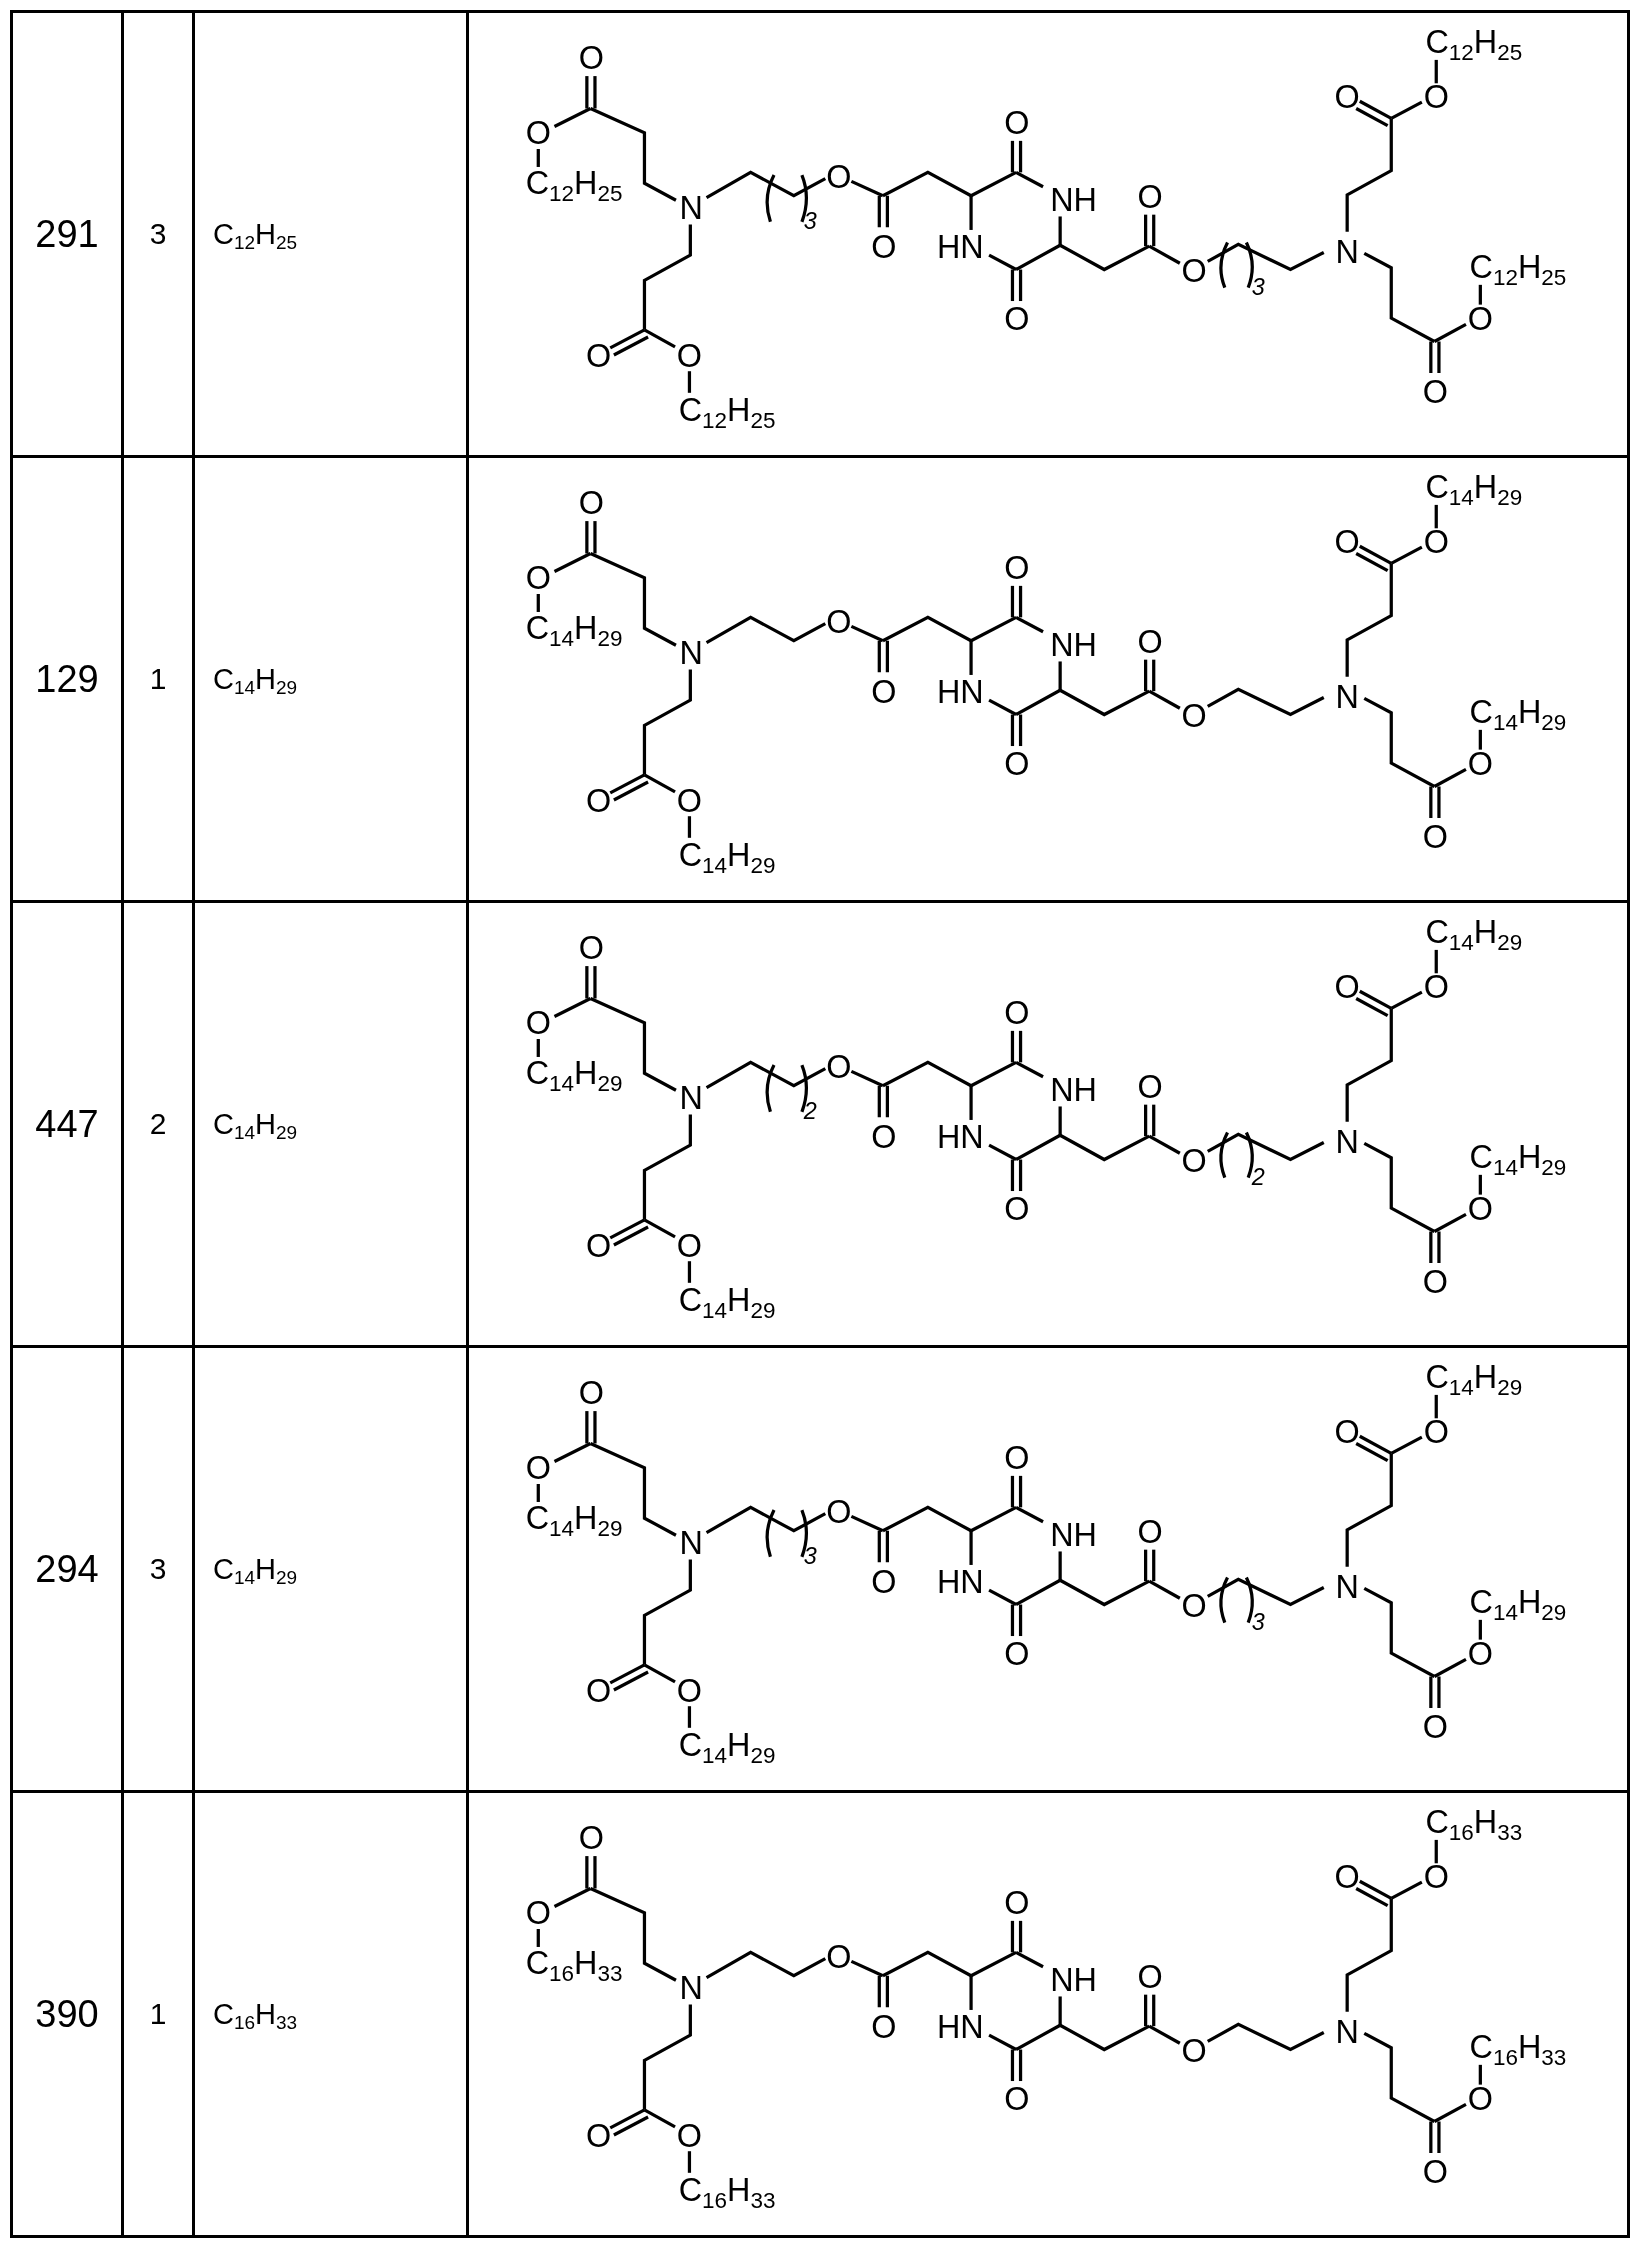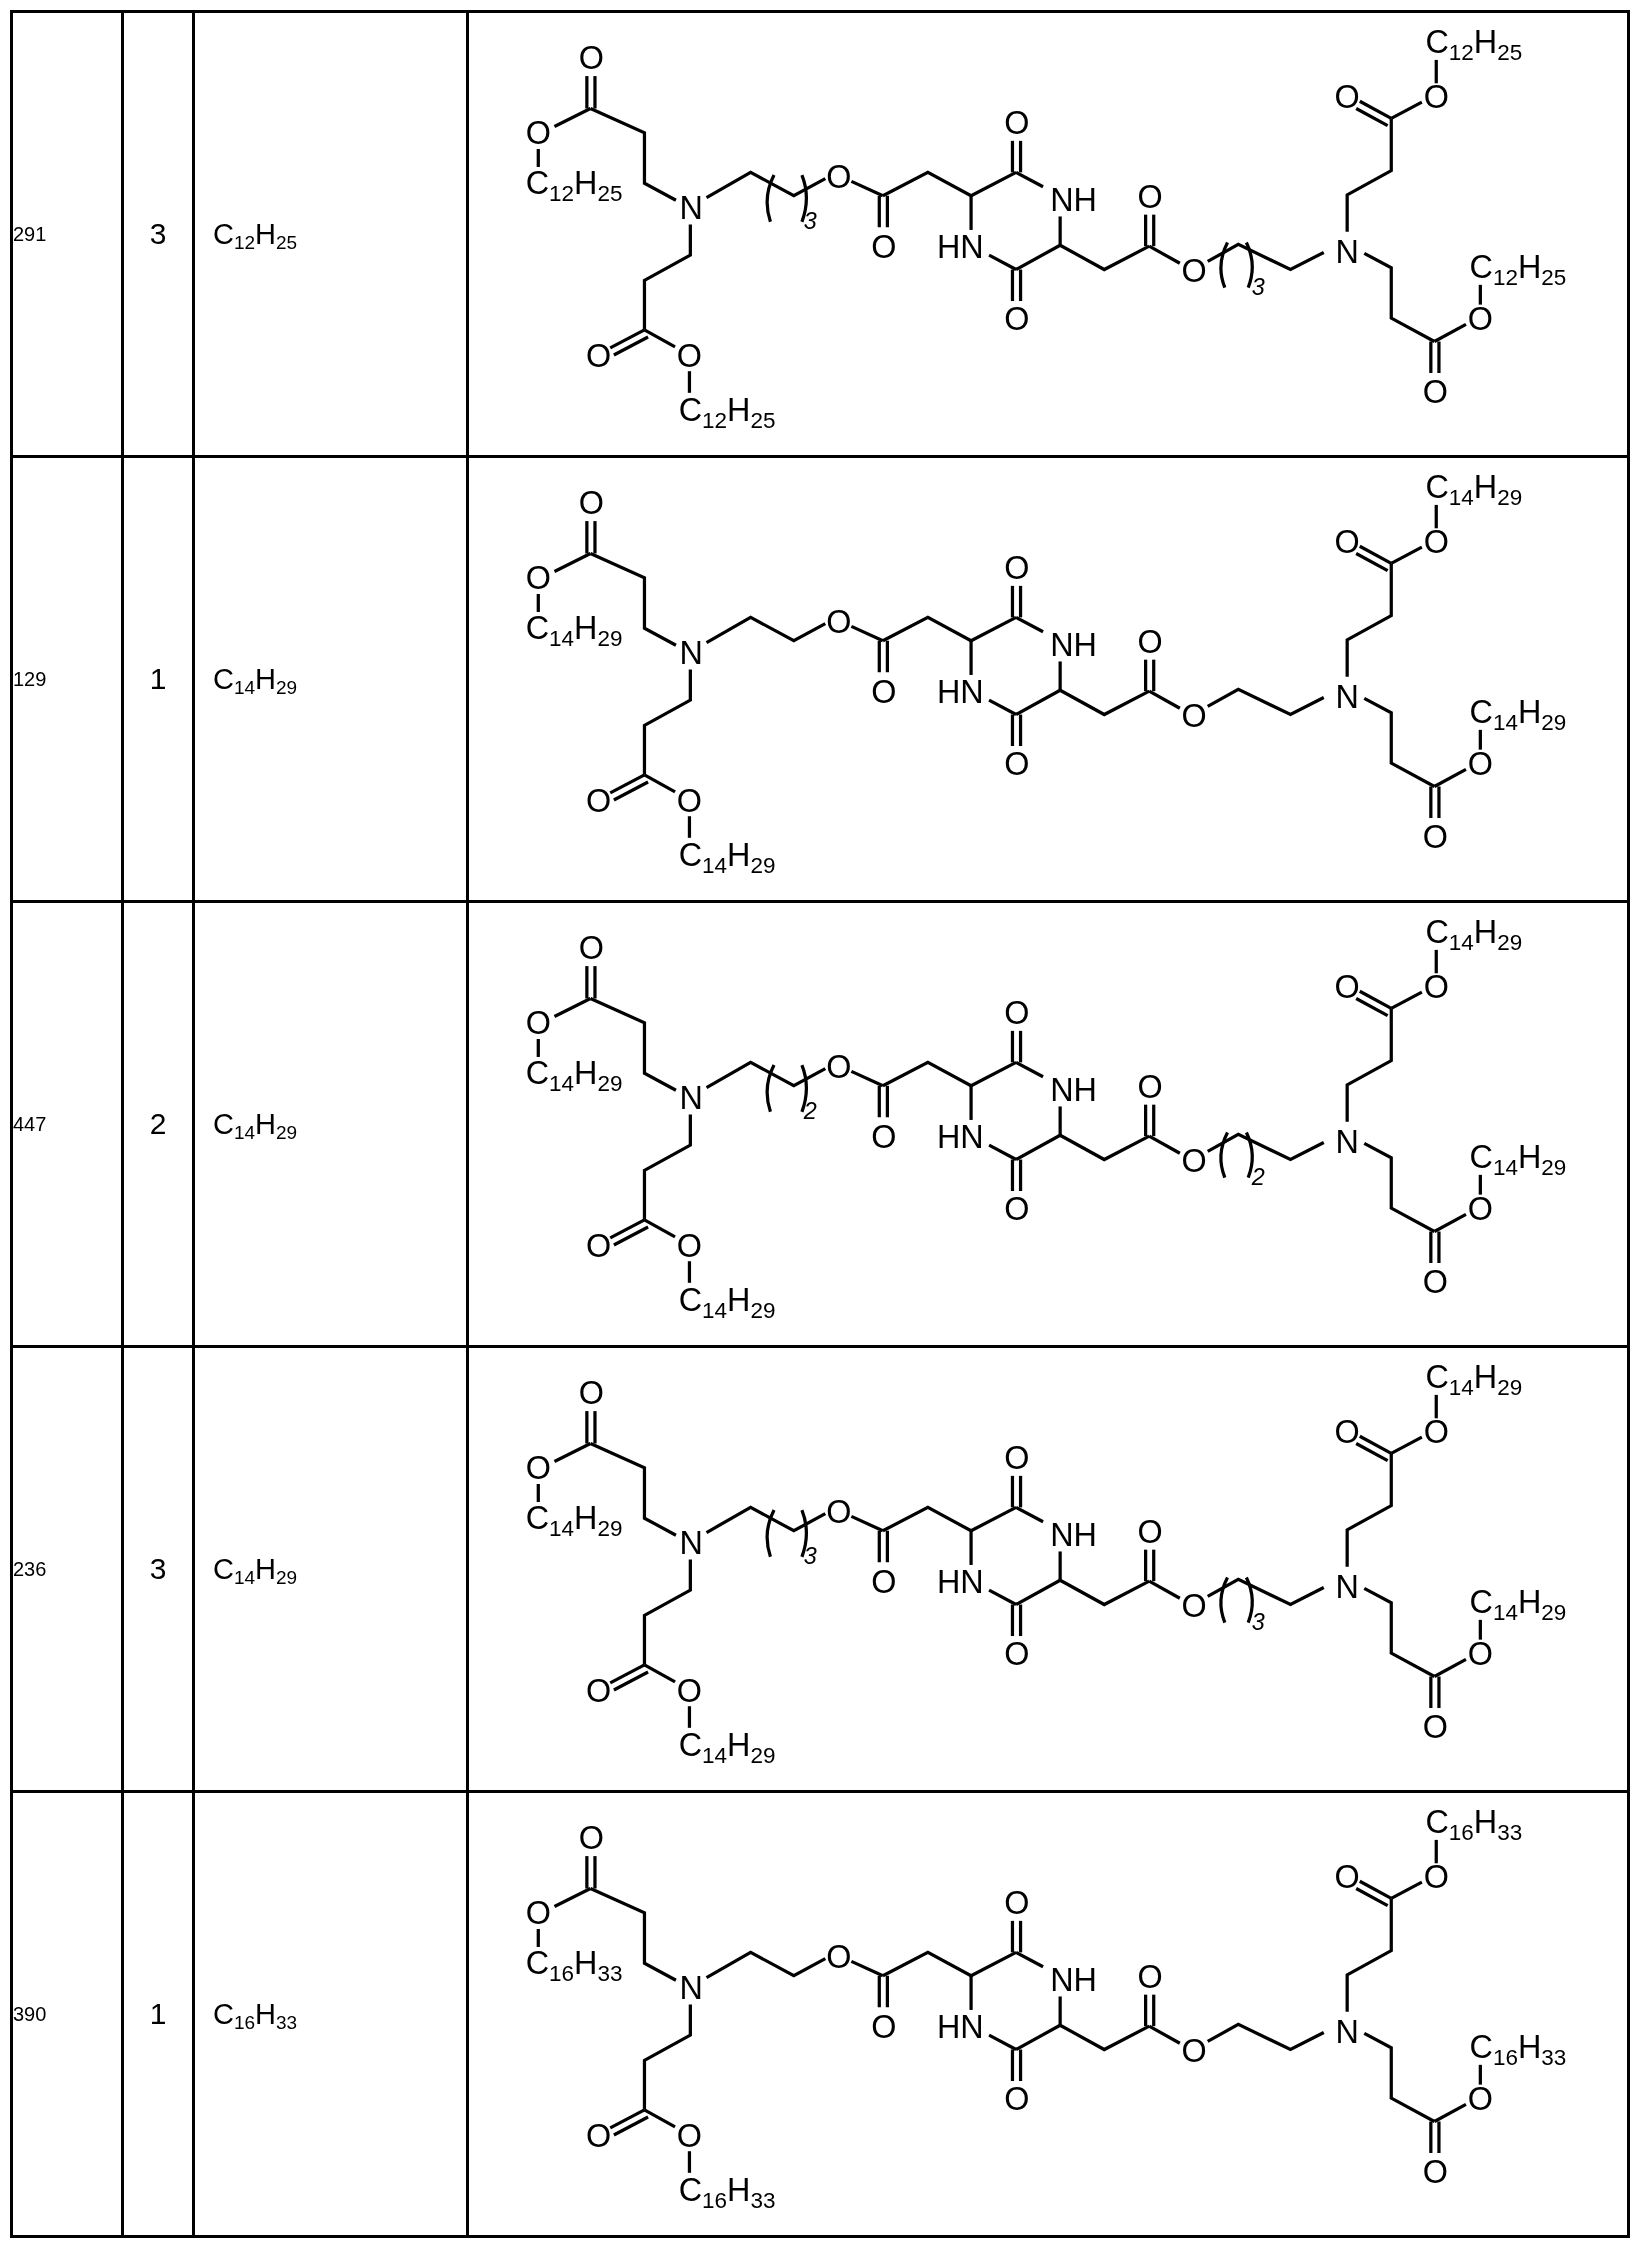--- a/index.html
+++ b/index.html
@@ -10,21 +10,21 @@
     table-layout: fixed;
   }
   #tbl td {
     border: 3.6px solid #000;
     padding: 0;
     height: 442px;
     vertical-align: middle;
     font-family: "Liberation Sans", "DejaVu Sans", sans-serif;
     color: #000;
   }
-  .c-num { width: 108px; text-align: left; font-size: 20px; }
+  .c-num { width: 108px; text-align: center; font-size: 38px; }
   .c-n { width: 68px; text-align: center; font-size: 30px; }
   .c-r { width: 274px; text-align: left; font-size: 29px; padding-left: 18px !important; box-sizing: border-box; }
   .c-r sub { font-size: 19px; vertical-align: -4.5px; line-height: 0; }
   .c-s { width: 1158px; position: relative; }
   .c-s svg { display: block; width: 1158px; height: 442px; }
   svg line, svg polyline, svg path { stroke: #000; stroke-width: 3.6; fill: none; stroke-linecap: butt; stroke-linejoin: miter; }
   svg text { font-family: "Liberation Sans", "DejaVu Sans", sans-serif; font-size: 36px; fill: #000; }
   svg .sub { font-size: 25px; }
   svg .nsub { font-size: 26px; font-style: italic; }
   .hidden { display: none; }
@@ -352,21 +352,21 @@
           <text x="1060" y="433">O</text>
           <line x1="1073" y1="365" x2="1108" y2="346"></line>
           <text x="1110" y="352">O</text>
           <line x1="1124" y1="324" x2="1124" y2="302"></line>
           <text x="1112" y="294"><tspan>C</tspan><tspan class="sub" dy="8">14</tspan><tspan dy="-8">H</tspan><tspan class="sub" dy="8">29</tspan></text>
         </g>
       </svg>
     </td>
   </tr>
       <tr>
-    <td class="c-num"><span>236</span></td>
+    <td class="c-num"><span>294</span></td>
     <td class="c-n"><span>3</span></td>
     <td class="c-r"><span><span>C</span><sub>14</sub><span>H</span><sub>29</sub></span></td>
     <td class="c-s">
       <svg viewBox="0 0 1287 491">
 
         <g>
           <line x1="131" y1="106" x2="131" y2="70"></line>
           <line x1="140" y1="106" x2="140" y2="70"></line>
           <text x="122" y="62">O</text>
           <line x1="135" y1="106" x2="95" y2="126"></line>

